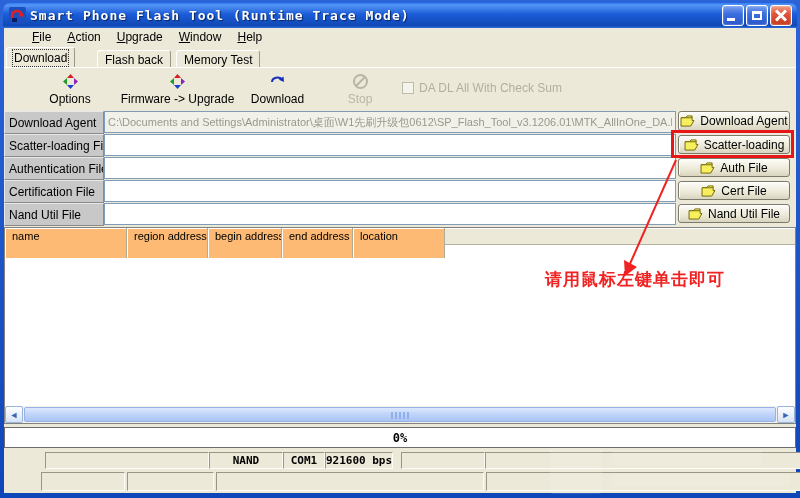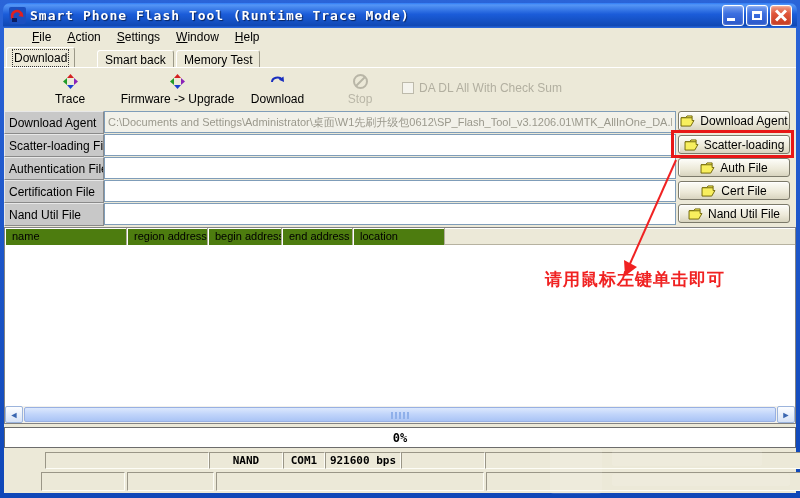--- a/index.html
+++ b/index.html
@@ -89,22 +89,22 @@
   }
   .filebtn svg { width:15px; height:12px; flex:0 0 auto; }
   .red-rect { position:absolute; left:667px; top:102px; width:123px; height:28px; border:3px solid #e81717; z-index:5; }
   
   .listctl {
     position:absolute; left:0; top:199px; width:792px; height:197px;
     border:1px solid #828282; background:#fff;
   }
   .lheader { position:absolute; left:0; top:0; right:0; height:17px; background:#ece9d8; border-bottom:1px solid #b6b2a0; display:flex; }
   .hcell {
-    height:17px; padding:2px 1px 0 7px; font-size:11px; color:#000;
-    border-right:1px solid #b0ac9a; box-shadow:inset 1px 1px 0 #fff; background:#4d7c0f;
+    height:30px; padding:2px 1px 0 7px; font-size:11px; color:#000;
+    border-right:1px solid #b0ac9a; box-shadow:inset 1px 1px 0 #fff; background:#fdba74;
     white-space:nowrap; overflow:hidden;
   }
   .hfill { flex:1; box-shadow:inset 0 1px 0 #fff; background:#ece9d8; }
   
   .hscroll { position:absolute; left:0; bottom:0; right:0; height:17px; background:#f2f1ec; display:flex; align-items:center; }
   .sbtn {
     width:18px; height:17px; background:linear-gradient(180deg,#fdfeff,#d7e3f7);
     border:1px solid #9cb4dc; border-radius:2px; color:#3a66b0; font-size:9px;
     display:flex; align-items:center; justify-content:center;
   }
@@ -163,48 +163,48 @@
         <div class="glyph-close"></div>
       </div>
   </div>
 </div>
 
 <div class="client">
 
   <div class="menubar">
     <span class="menu-item">File</span>
     <span class="menu-item">Action</span>
-    <span class="menu-item">Settings</span>
+    <span class="menu-item">Upgrade</span>
     <span class="menu-item">Window</span>
     <span class="menu-item">Help</span>
   </div>
 
   <div class="tabstrip">
     <div class="tab active" style="left:2px;">
       <span class="focus-ring">Download</span>
     </div>
     <div class="tab" style="left:93px;">
-      <span>Smart back</span>
+      <span>Flash back</span>
     </div>
     <div class="tab" style="left:172px;">
       <span>Memory Test</span>
     </div>
   </div>
   <div class="tabline"></div>
 
   <div class="toolbar">
     <div class="toolbtn" style="left:26px; width:80px;">
       <svg class="ticon" viewBox="0 0 17 17">
         <path d="M8.5 1 L12 5 L5 5 Z" fill="#d42020"></path>
         <path d="M16 8.5 L12 12 L12 5 Z" fill="#8a22b8"></path>
         <path d="M8.5 16 L5 12 L12 12 Z" fill="#1a3fd0"></path>
         <path d="M1 8.5 L5 5 L5 12 Z" fill="#1f9a28"></path>
         <circle cx="8.5" cy="8.5" r="2.2" fill="#ece9d8"></circle>
       </svg>
-      <span>Trace</span>
+      <span>Options</span>
     </div>
     <div class="toolbtn" style="left:106px; width:135px;">
       <svg class="ticon" viewBox="0 0 17 17">
         <path d="M8.5 1 L12 5 L5 5 Z" fill="#d42020"></path>
         <path d="M16 8.5 L12 12 L12 5 Z" fill="#8a22b8"></path>
         <path d="M8.5 16 L5 12 L12 12 Z" fill="#1a3fd0"></path>
         <path d="M1 8.5 L5 5 L5 12 Z" fill="#1f9a28"></path>
         <circle cx="8.5" cy="8.5" r="2.2" fill="#ece9d8"></circle>
       </svg>
       <span>Firmware -&gt; Upgrade</span>
@@ -304,21 +304,21 @@
   <div class="annotation">请用鼠标左键单击即可</div>
 
   <div class="progress">
     <span>0%</span>
   </div>
 
   <div class="statusrow" style="top:424px;">
     <div class="scell" style="left:4px;   width:164px;"></div>
     <div class="scell" style="left:168px; width:74px;">NAND</div>
     <div class="scell" style="left:242px; width:42px;">COM1</div>
-    <div class="scell" style="left:284px; width:76px;">921600 bps</div>
+    <div class="scell" style="left:284px; width:68px;">921600 bps</div>
     <div class="scell" style="left:360px; width:84px;"></div>
     <div class="scell" style="left:444px; width:344px;"></div>
   </div>
 
   <div class="statusrow" style="top:444px; height:19px;">
     <div class="scell" style="left:0px;   width:84px;  height:19px;"></div>
     <div class="scell" style="left:86px;  width:87px;  height:19px;"></div>
     <div class="scell" style="left:175px; width:268px; height:19px;"></div>
     <div class="scell" style="left:445px; width:343px; height:19px;">
       <div class="resize-grip"></div>

